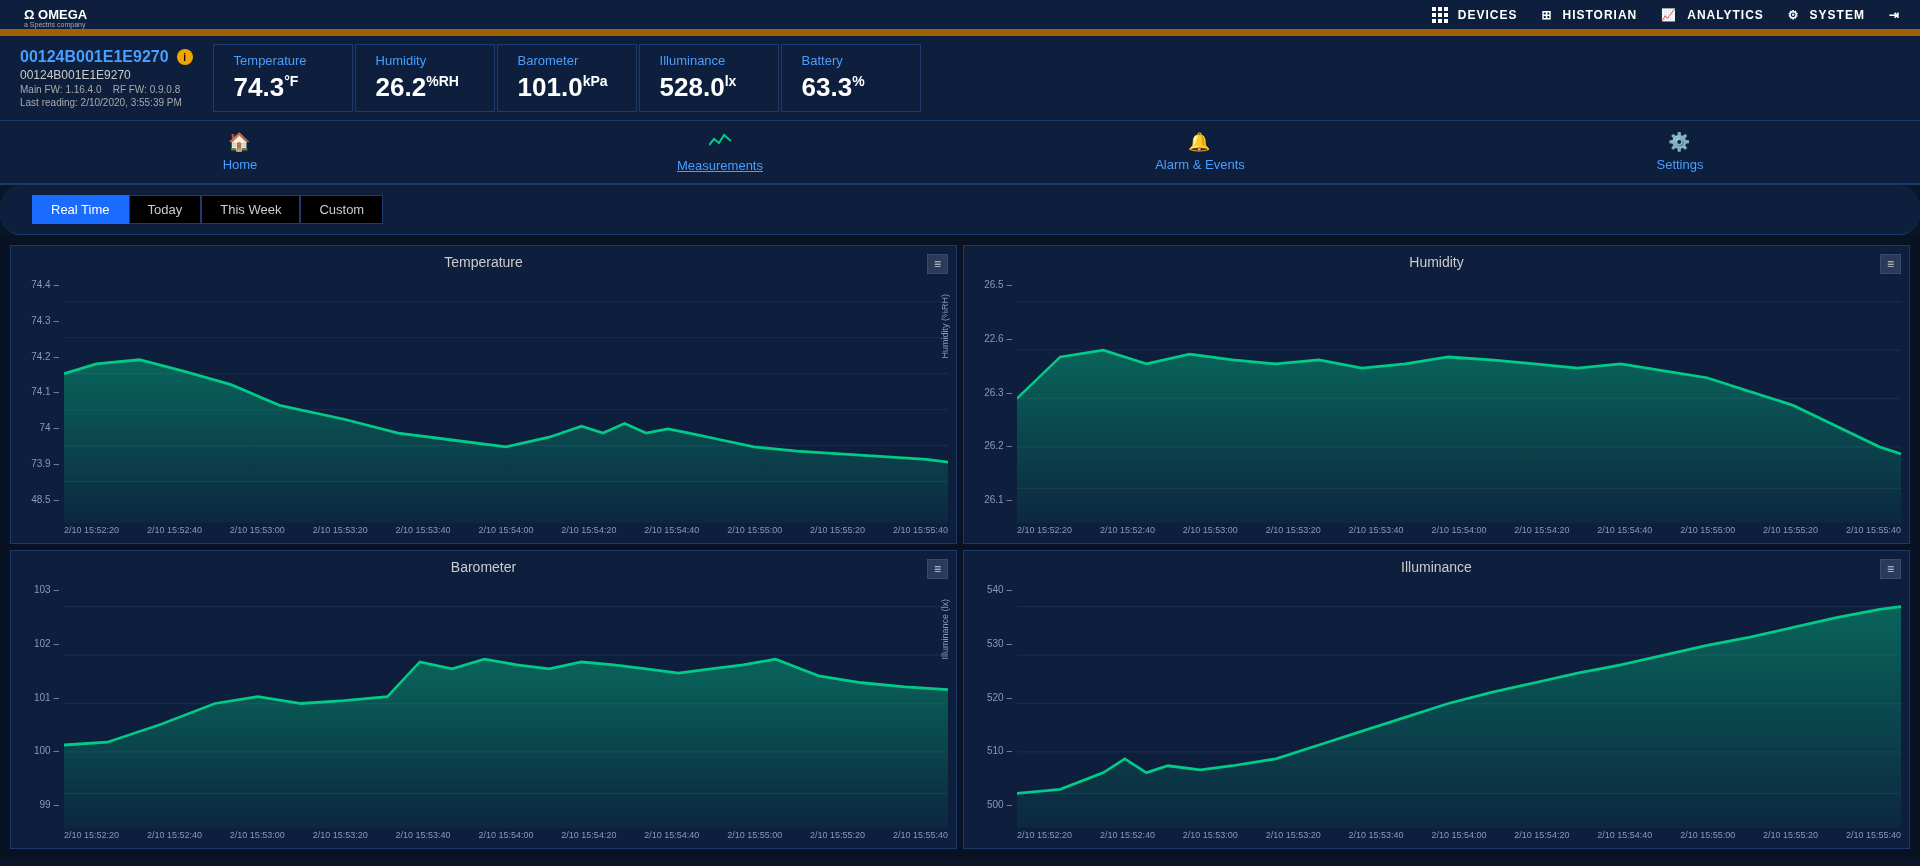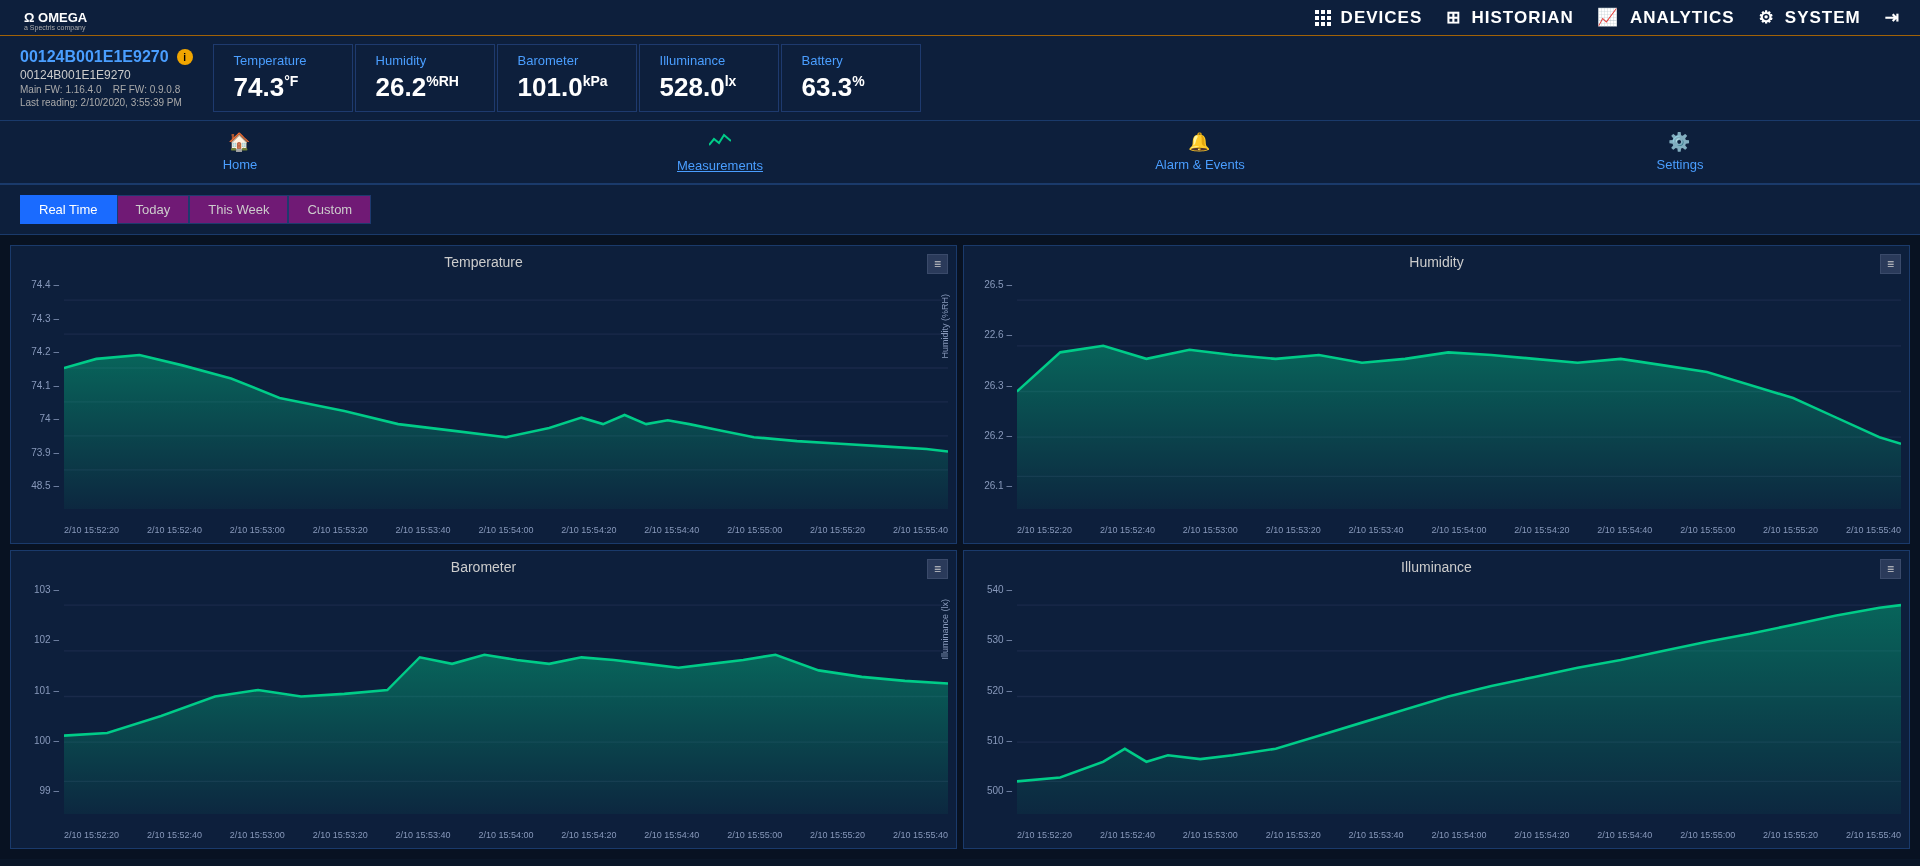--- a/index.html
+++ b/index.html
@@ -6,25 +6,25 @@
     body { background: #0a1628; color: #fff; font-family: Arial, sans-serif; width: 1920px; height: 866px; overflow: hidden; }
 
     
     .top-bar {
       background: #0d1f3c;
       display: flex;
       align-items: center;
       justify-content: space-between;
       padding: 0 20px;
       height: 36px;
-      border-bottom: 1px solid #a16207;
+      border-bottom: 7px solid #a16207;
     }
     .logo-area { display: flex; align-items: center; gap: 8px; }
     .top-nav { display: flex; align-items: center; gap: 24px; }
-    .top-nav-item { color: #fff; font-size: 17px; font-weight: bold; letter-spacing: 1px; cursor: pointer; display: flex; align-items: center; gap: 6px; }
+    .top-nav-item { color: #fff; font-size: 12px; font-weight: bold; letter-spacing: 1px; cursor: pointer; display: flex; align-items: center; gap: 6px; }
 
     
     .device-section {
       background: #0d1f3c;
       display: flex;
       align-items: center;
       padding: 8px 20px;
       gap: 20px;
       border-bottom: 1px solid #1a3a6b;
       justify-content: space-between;
@@ -61,28 +61,29 @@
       flex: 1;
       gap: 4px;
     }
     .nav-item .nav-icon { font-size: 18px; }
     .nav-item .nav-label { font-size: 13px; color: #4a9eff; }
     .nav-item.active .nav-label { text-decoration: underline; color: #4a9eff; }
 
     
     .tab-section {
       background: #0d1f3c;
-      padding: 10px 20px;
+      padding: 10px 32px;
       border-bottom: 1px solid #1a3a6b;
+      border-radius: 21px;
     }
     .tab-buttons { display: flex; gap: 0; }
     .tab-btn {
       padding: 6px 18px;
       border: 1px solid #1e3a6e;
-      background: #701a75;
+      background: #000000;
       color: #ccc;
       font-size: 13px;
       cursor: pointer;
     }
     .tab-btn.active {
       background: #1a6bff;
       color: #fff;
       border-color: #1a6bff;
     }
 
@@ -146,21 +147,21 @@
     .chart-svg {
       width: 100%;
       height: 100%;
     }
     .x-axis {
       display: flex;
       justify-content: space-between;
       font-size: 9px;
       color: #8899bb;
       padding-left: 45px;
-      margin-top: 16px;
+      margin-top: 2px;
     }
 
     
     .grid-line {
       stroke: #1a2a4a;
       stroke-width: 1;
     }
   </style>
 </head>
 <body>

